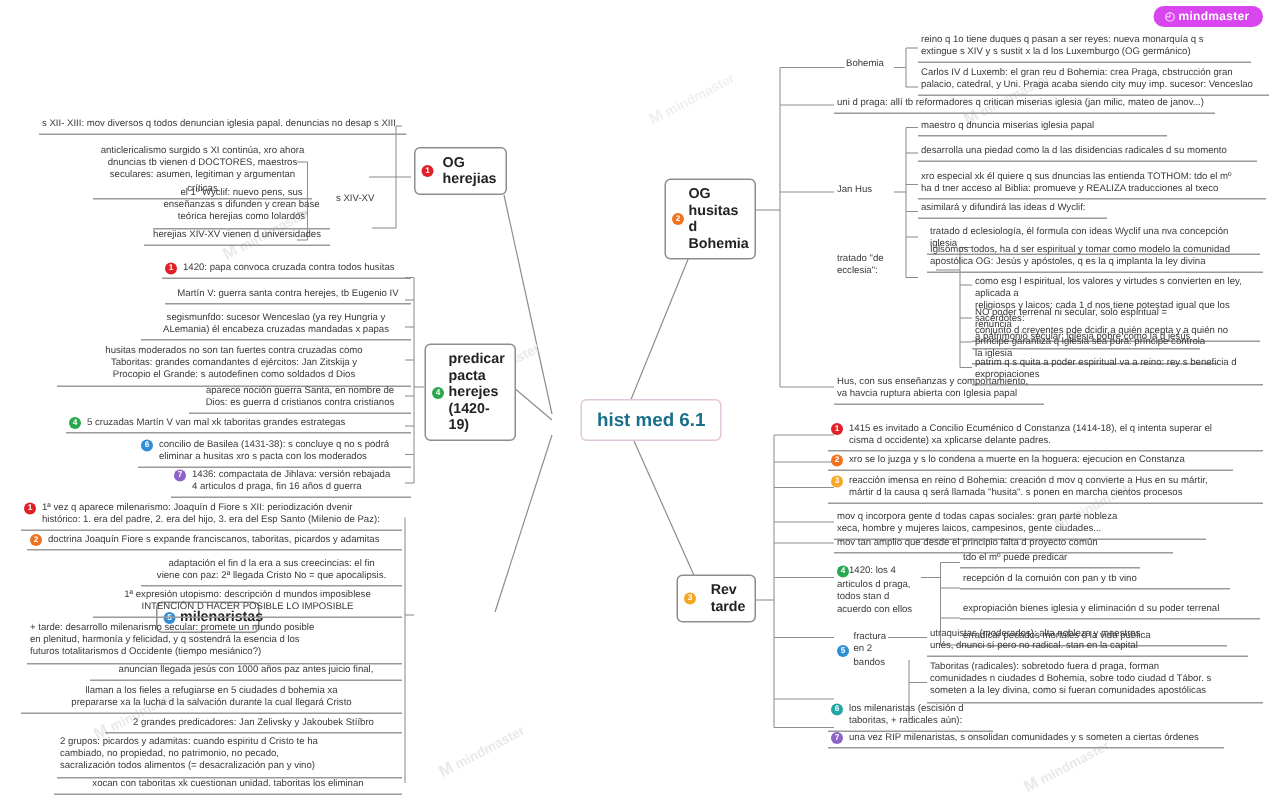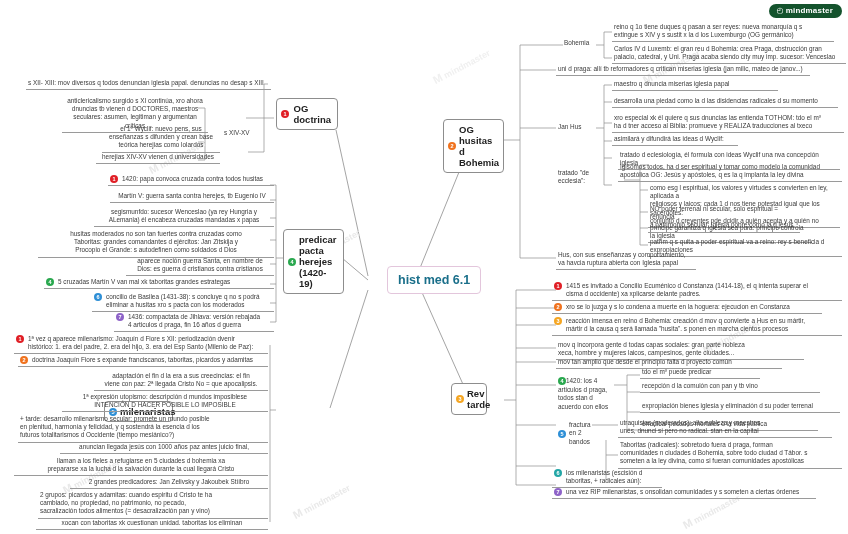--- a/index.html
+++ b/index.html
@@ -7,21 +7,21 @@
        font-family:"Liberation Sans","DejaVu Sans",sans-serif;color:#333;}
 
   #canvas{position:absolute;inset:0;}
   svg#wires{position:absolute;left:0;top:0;width:848px;height:534px;pointer-events:none;}
 
   
   .wm{position:absolute;color:#e9e9e9;font-size:9px;font-weight:bold;
       transform:rotate(-28deg);white-space:nowrap;user-select:none;}
   .wm .m{font-size:11px;}
 
-  .brand{position:absolute;right:6px;top:4px;background:#14532d;color:#fff;
+  .brand{position:absolute;right:6px;top:4px;background:#d946ef;color:#fff;
          border-radius:9px;padding:2px 9px 3px 7px;font-size:8px;font-weight:bold;
          letter-spacing:.2px;}
   .brand .bi{font-size:8px;margin-right:2px;}
 
   
   .node{position:absolute;box-sizing:border-box;justify-content:space-between;}
 
   .root{border:1.5px solid #e3c6dc;background:#fff;border-radius:4px;
         color:#1a6f8a;font-weight:bold;font-size:12.5px;
         padding:6px 10px;white-space:nowrap;margin-left:19px;}
@@ -162,21 +162,21 @@
   <div class="wm" style="left:430px;top:60px;color:#f0f0f0;"><span class="m">M</span> mindmaster</div>
 
   <div class="node root" style="left:368px;top:266px;">
     <span>hist med 6.1</span>
   </div>
 
   <div class="node main" style="left:276px;top:98px;width:62px;">
     <span class="mk red">1</span>
     <span class="txt">
       <span>OG</span><br>
-      <span>doctrina</span>
+      <span>herejias</span>
     </span>
   </div>
 
   <div class="node main" style="left:443px;top:119px;width:61px;">
     <span class="mk orange">2</span>
     <span class="txt">
       <span>OG</span><br>
       <span>husitas d</span><br>
       <span>Bohemia</span>
     </span>
@@ -185,21 +185,21 @@
   <div class="node main" style="left:283px;top:229px;width:61px;">
     <span class="mk green">4</span>
     <span class="txt">
       <span>predicar</span><br>
       <span>pacta</span><br>
       <span>herejes</span><br>
       <span>(1420-19)</span>
     </span>
   </div>
 
-  <div class="node main" style="left:451px;top:383px;width:36px;">
+  <div class="node main" style="left:451px;top:383px;width:53px;">
     <span class="mk amber">3</span>
     <span class="txt">
       <span>Rev</span><br>
       <span>tarde</span>
     </span>
   </div>
 
   <div class="node main" style="left:104px;top:401px;width:69px;">
     <span class="mk blue">5</span>
     <span class="txt">

